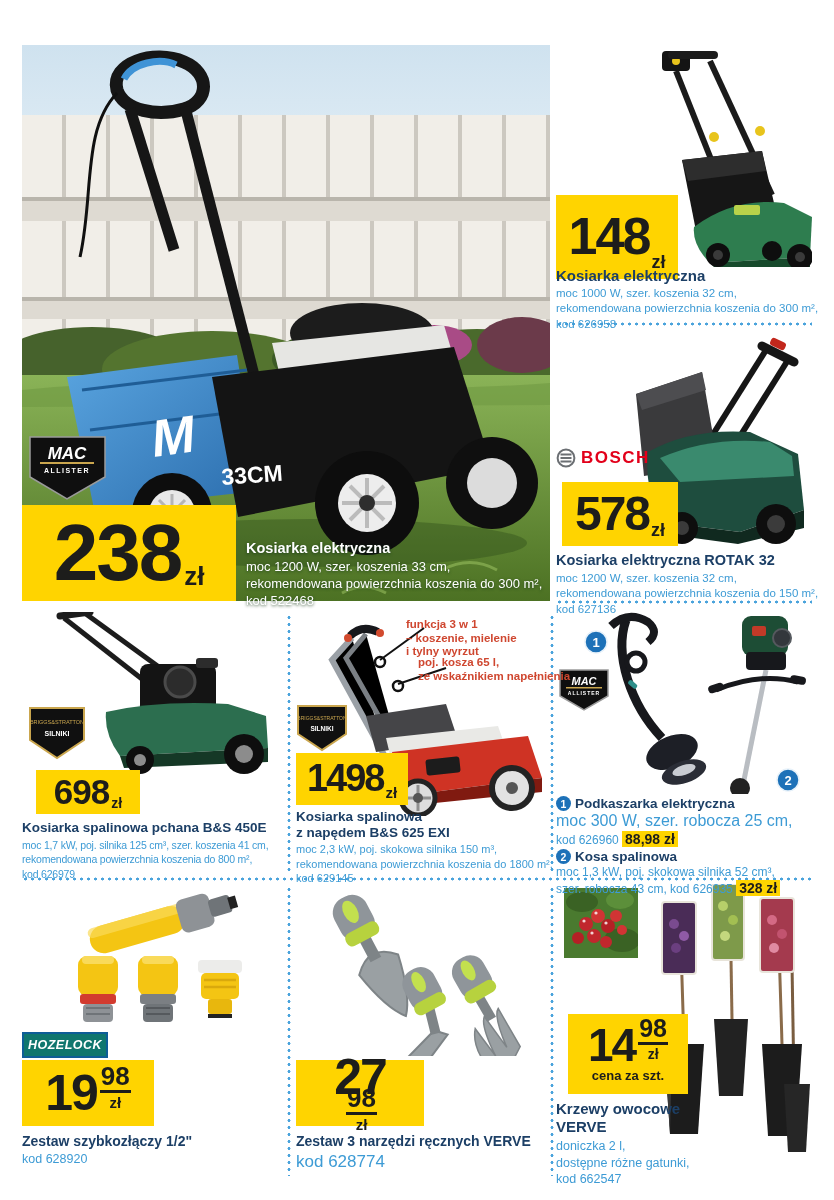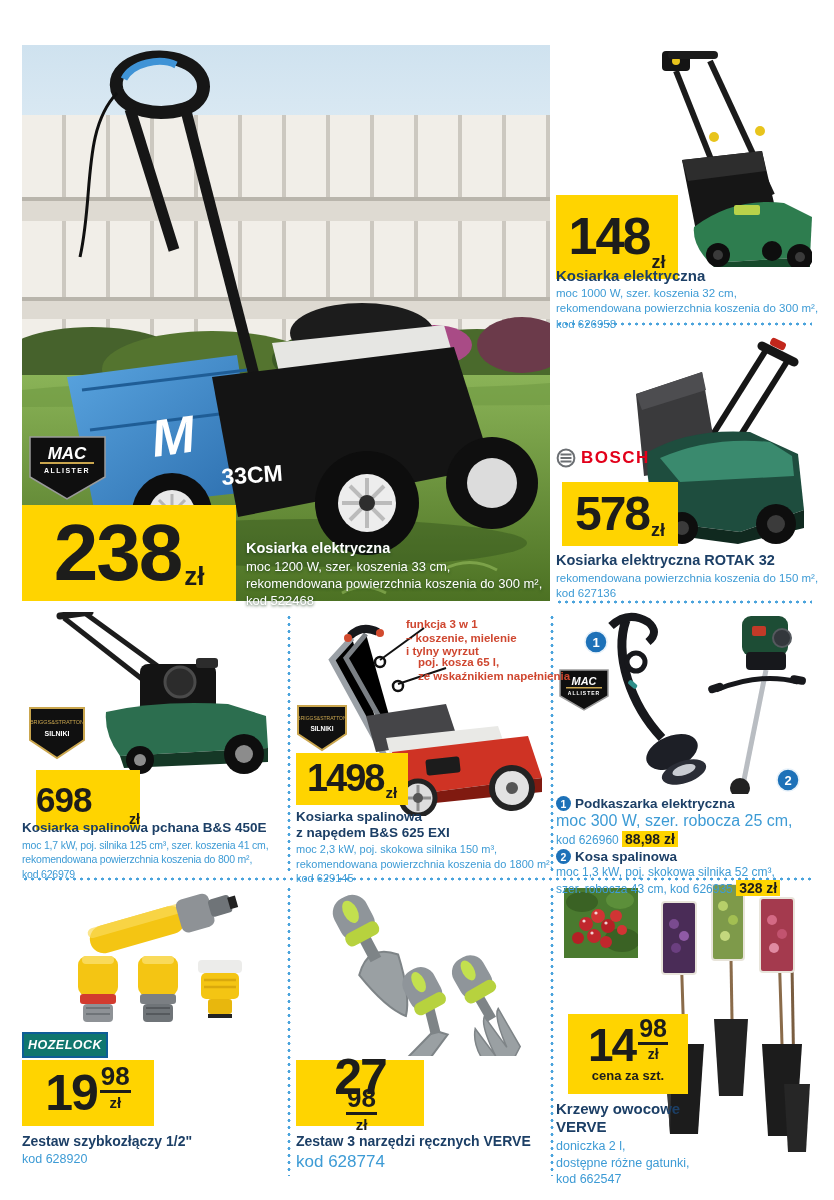--- a/index.html
+++ b/index.html
@@ -195,20 +195,21 @@
         <path d="M4.5,6.5 H15.5 M4.5,10 H15.5 M4.5,13.5 H15.5" stroke="#6b6f73" stroke-width="1.8"></path>
       </svg>
       <span class="txt">BOSCH</span>
     </div>
     <div class="pbox" style="left:6px;top:152px;width:116px;height:64px;">
       <span class="pint" style="font-size:48px;">578</span>
       <span class="zl-sub" style="font-size:18px;margin:0 0 7px 2px;">zł</span>
     </div>
     <div class="ptitle" style="left:0;top:222px;font-size:14.5px;">Kosiarka elektryczna ROTAK 32</div>
     <div class="pdesc" style="left:0;top:241px;font-size:11.5px;line-height:1.34;">
+      <div>moc 1200 W, szer. koszenia 32 cm,</div>
       <div>rekomendowana powierzchnia koszenia do 150 m²,</div>
       <div>kod 627136</div>
     </div>
   </div>
   <div class="h-dots" style="left:556px;top:600px;width:256px;"></div>
 
   <div class="v-dots" style="left:287px;top:614px;height:260px;"></div>
   <div class="v-dots" style="left:550px;top:614px;height:260px;"></div>
 
   <div class="abs" style="left:22px;top:612px;width:263px;height:264px;">
@@ -224,21 +225,21 @@
       <circle cx="112" cy="148" r="14" fill="#0e0e0e"></circle>
         <circle cx="112" cy="148" r="6" fill="#8c8c8c"></circle>
       <circle cx="216" cy="142" r="20" fill="#0e0e0e"></circle>
         <circle cx="216" cy="142" r="9" fill="#8c8c8c"></circle>
       <g>
         <polygon points="2,96 56,96 56,128 29,146 2,128" fill="#101010" stroke="#caa64e" stroke-width="2"></polygon>
         <text x="29" y="112" font-size="5.5" fill="#caa64e" text-anchor="middle">BRIGGS&amp;STRATTON</text>
         <text x="29" y="124" font-size="7" font-weight="bold" fill="#ffffff" text-anchor="middle">SILNIKI</text>
       </g>
     </svg>
-    <div class="pbox" style="left:14px;top:158px;width:104px;height:60px;justify-content:space-between;">
+    <div class="pbox" style="left:14px;top:158px;width:104px;height:44px;">
       <span class="pint" style="font-size:35px;letter-spacing:-1px;">698</span>
       <span class="zl-sub" style="font-size:14px;margin:0 0 4px 2px;">zł</span>
     </div>
     <div class="ptitle" style="left:0;top:208px;font-size:13.5px;">Kosiarka spalinowa pchana B&amp;S 450E</div>
     <div class="pdesc" style="left:0;top:226px;font-size:10.5px;line-height:1.36;letter-spacing:-0.2px;">
       <div>moc 1,7 kW, poj. silnika 125 cm³, szer. koszenia 41 cm,</div>
       <div>rekomendowana powierzchnia koszenia do 800 m²,</div>
       <div>kod 626979</div>
     </div>
   </div>

